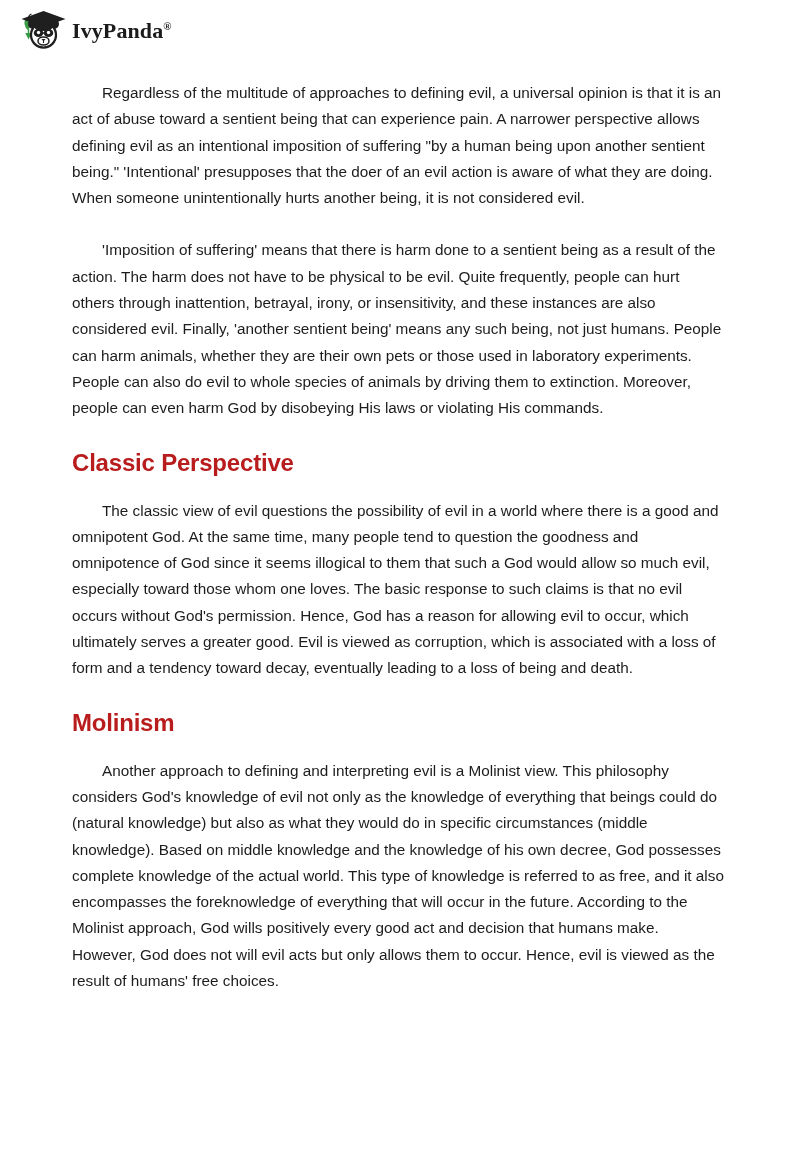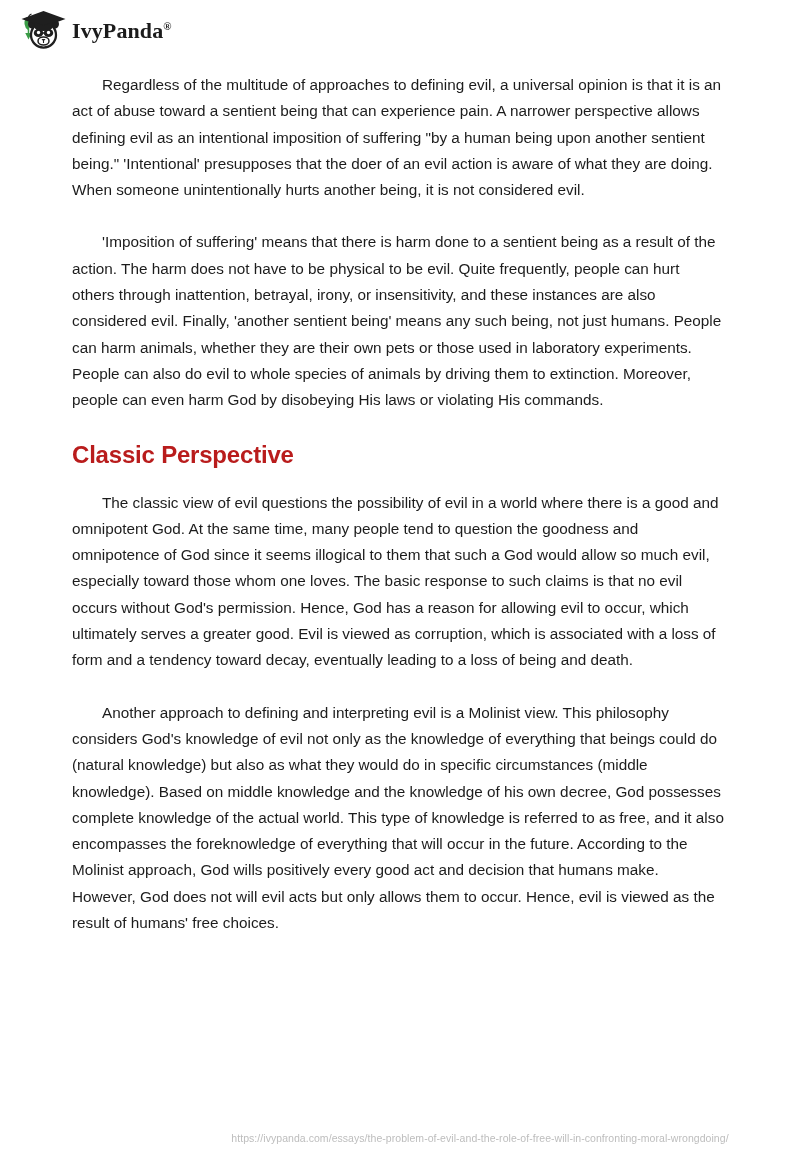--- a/index.html
+++ b/index.html
@@ -73,21 +73,21 @@
   }
 
   
   .content {
     position: absolute;
     left: 72px;
     top: 72px;
     width: 652px;
   }
   .content p {
-    margin: 0 0 26px 0;
+    margin: 8px 0 26px 0;
     font-size: 15.3px;
     line-height: 1.72;
     color: #1c1c1c;
     text-indent: 30px;
     text-align: left;
   }
   .content h2 {
     margin: 0 0 20px 0;
     font-size: 24px;
     font-weight: bold;
@@ -173,21 +173,19 @@
   <div class="content">
 
     <p>Regardless of the multitude of approaches to defining evil, a universal opinion is that it is an act of abuse toward a sentient being that can experience pain. A narrower perspective allows defining evil as an intentional imposition of suffering "by a human being upon another sentient being." 'Intentional' presupposes that the doer of an evil action is aware of what they are doing. When someone unintentionally hurts another being, it is not considered evil.</p>
 
     <p>'Imposition of suffering' means that there is harm done to a sentient being as a result of the action. The harm does not have to be physical to be evil. Quite frequently, people can hurt others through inattention, betrayal, irony, or insensitivity, and these instances are also considered evil. Finally, 'another sentient being' means any such being, not just humans. People can harm animals, whether they are their own pets or those used in laboratory experiments. People can also do evil to whole species of animals by driving them to extinction. Moreover, people can even harm God by disobeying His laws or violating His commands.</p>
 
     <h2 class="section-gap">Classic Perspective</h2>
 
     <p>The classic view of evil questions the possibility of evil in a world where there is a good and omnipotent God. At the same time, many people tend to question the goodness and omnipotence of God since it seems illogical to them that such a God would allow so much evil, especially toward those whom one loves. The basic response to such claims is that no evil occurs without God's permission. Hence, God has a reason for allowing evil to occur, which ultimately serves a greater good. Evil is viewed as corruption, which is associated with a loss of form and a tendency toward decay, eventually leading to a loss of being and death.</p>
 
+    <h2 class="section-gap">Molinism</h2>
 
     <p>Another approach to defining and interpreting evil is a Molinist view. This philosophy considers God's knowledge of evil not only as the knowledge of everything that beings could do (natural knowledge) but also as what they would do in specific circumstances (middle knowledge). Based on middle knowledge and the knowledge of his own decree, God possesses complete knowledge of the actual world. This type of knowledge is referred to as free, and it also encompasses the foreknowledge of everything that will occur in the future. According to the Molinist approach, God wills positively every good act and decision that humans make. However, God does not will evil acts but only allows them to occur. Hence, evil is viewed as the result of humans' free choices.</p>
   </div>
 
-  <div class="page-footer">
-    <span class="footer-url">https://ivypanda.com/essays/the-problem-of-evil-and-the-role-of-free-will-in-confronting-moral-wrongdoing/</span>
-  </div>
 
 </div>
 
 </body></html>

